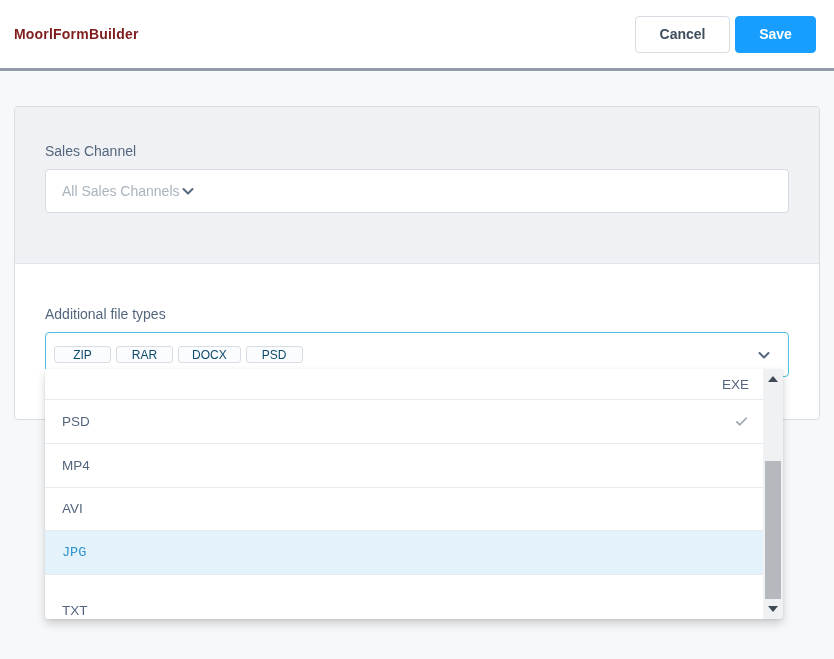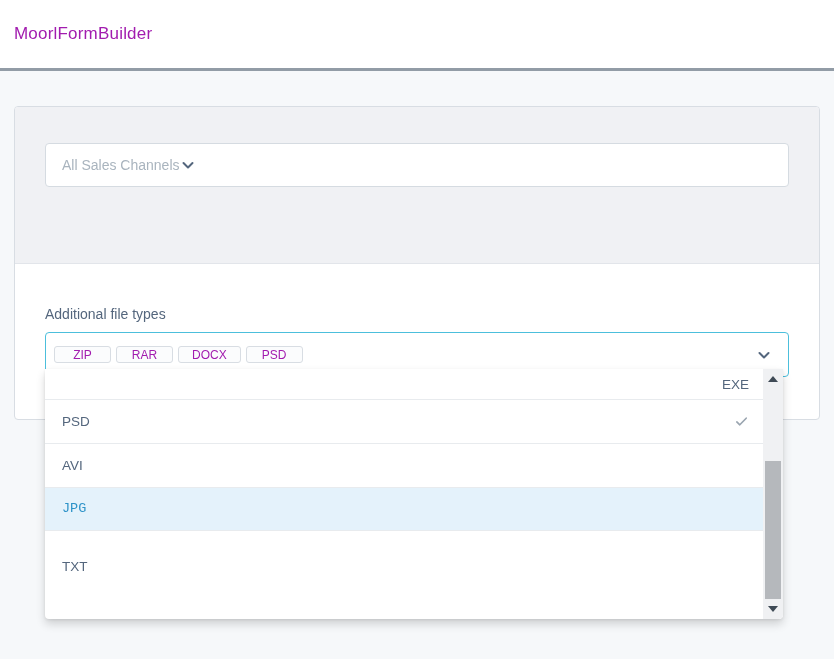--- a/index.html
+++ b/index.html
@@ -12,21 +12,21 @@
     position:relative;
   }
 
   
   .smart-bar {
     height:68px; background:#ffffff;
     display:flex; align-items:center; justify-content:space-between;
     padding:0 18px 0 14px;
   }
   .page-title {
-    font-size:17px; font-weight:400; color:#a21caf; letter-spacing:.2px;
+    font-size:14px; font-weight:700; color:#7f1d1d; letter-spacing:.2px;
   }
   .bar-actions { display:flex; gap:5px; }
   .btn {
     height:37px; border-radius:4px; font-family:inherit;
     font-size:14px; font-weight:700; cursor:pointer;
     display:inline-flex; align-items:center; justify-content:center;
   }
   .btn-cancel {
     width:95px; background:#ffffff; border:1px solid #d8dde3; color:#3d4d5c;
   }
@@ -63,21 +63,21 @@
     height:45px; background:#ffffff;
     border:1px solid #4cbfdc; border-radius:4px;
     display:flex; align-items:center; justify-content:space-between;
     padding:0 16px 0 8px; cursor:pointer;
   }
   .tag-list { display:flex; gap:5px; }
   .tag {
     height:17px; min-width:57px; padding:0 13px;
     background:#fbfcfd; border:1px solid #d8dde3; border-radius:3px;
     display:inline-flex; align-items:center; justify-content:center;
-    font-size:12px; color:#a21caf; cursor:pointer;
+    font-size:12px; color:#0c4a6e; cursor:pointer;
   }
 
   
   .dropdown {
     position:absolute; left:30px; top:262px; width:738px; height:250px;
     background:#ffffff; border-radius:0 0 4px 4px;
     box-shadow:0 5px 10px rgba(0,0,0,.16), 0 1px 3px rgba(0,0,0,.08);
     display:flex; z-index:10; overflow:hidden;
   }
   .dd-list { width:718px; display:flex; flex-direction:column; }
@@ -106,27 +106,32 @@
   .scroll-thumb {
     position:absolute; top:92px; left:2px; width:16px; height:138px;
     background:#b5b8bc; cursor:grab;
   }
 </style>
 </head>
 <body>
 
 <div class="smart-bar">
   <div class="page-title">MoorlFormBuilder</div>
+  <div class="bar-actions">
+    <button class="btn btn-cancel">Cancel</button>
+    <button class="btn btn-save">Save</button>
+  </div>
 </div>
 <div class="header-divider"></div>
 
 <div class="content">
   <div class="card">
 
     <div class="card-section-gray">
+      <div class="field-label">Sales Channel</div>
       <div class="select-box">
         <span class="select-placeholder">All Sales Channels</span>
         <span class="chevron-icon">
           <svg width="16" height="16" viewBox="0 0 16 16">
               <path d="M3.5 6l4.5 4.5L12.5 6" stroke="#54667d" stroke-width="2" fill="none" stroke-linecap="round" stroke-linejoin="round"></path>
             </svg>
         </span>
       </div>
     </div>
 
@@ -154,20 +159,23 @@
         </div>
         <div class="dd-row">
           <span>PSD</span>
           <span class="check-icon">
             <svg width="15" height="15" viewBox="0 0 16 16">
                 <path d="M3 8.5l3.2 3L13 4.5" stroke="#9aa5b0" stroke-width="1.8" fill="none" stroke-linecap="round" stroke-linejoin="round"></path>
               </svg>
           </span>
         </div>
         <div class="dd-row">
+          <span>MP4</span>
+        </div>
+        <div class="dd-row">
           <span>AVI</span>
         </div>
         <div class="dd-row highlighted">
           <span>JPG</span>
         </div>
         <div class="dd-row">
           <span>TXT</span>
         </div>
       </div>
       <div class="dd-scrollbar">

